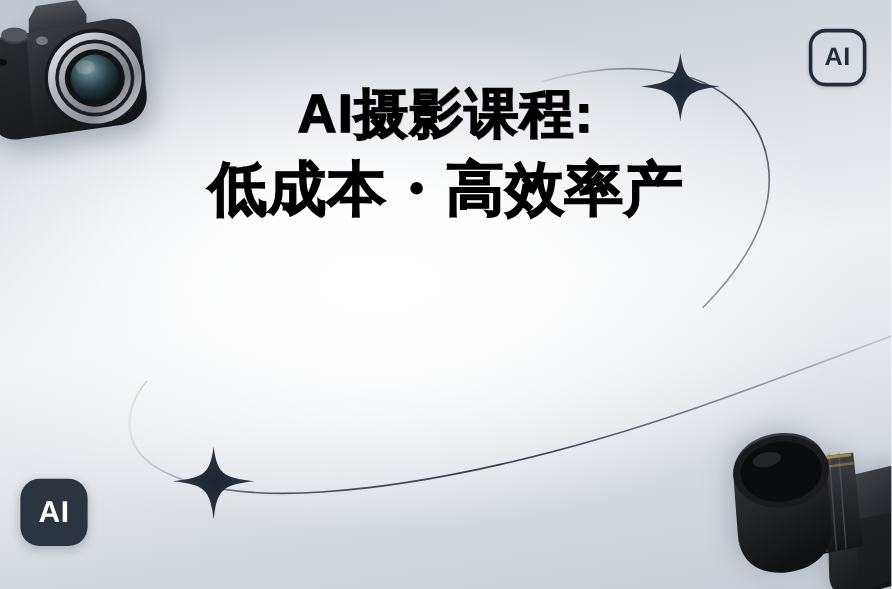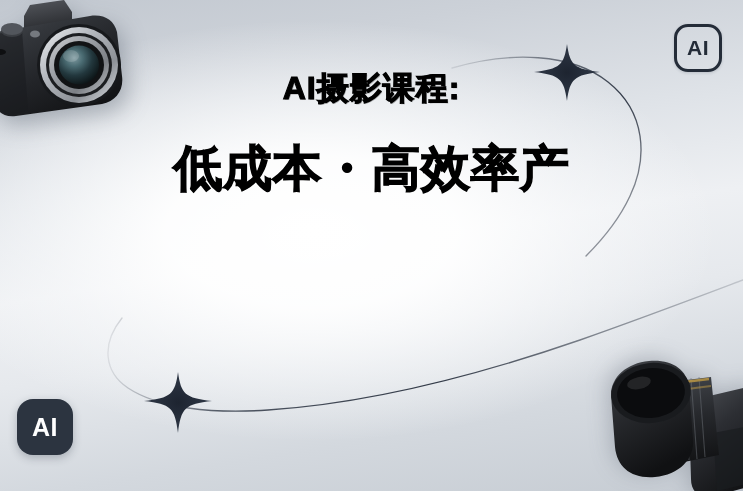--- a/index.html
+++ b/index.html
@@ -28,23 +28,23 @@
     left:0; right:0;
     top:72px;
     text-align:center;
     color:#000;
     font-weight:700;
     letter-spacing:0.5px;
     line-height:1.0;
     -webkit-text-stroke:1.1px #000;
   }
   .line-1 {
-    font-size:32px;
+    font-size:45px;
     letter-spacing:1px;
-    margin-bottom:40px;
+    margin-bottom:17px;
     text-shadow:1px 1px 0 rgba(0,0,0,0.30);
   }
   .line-2, .line-3 {
     font-size:49px;
     letter-spacing:0.5px;
   }
   .line-2 { margin-bottom:11px; }
   
   .badge-outline {
     position:absolute;

